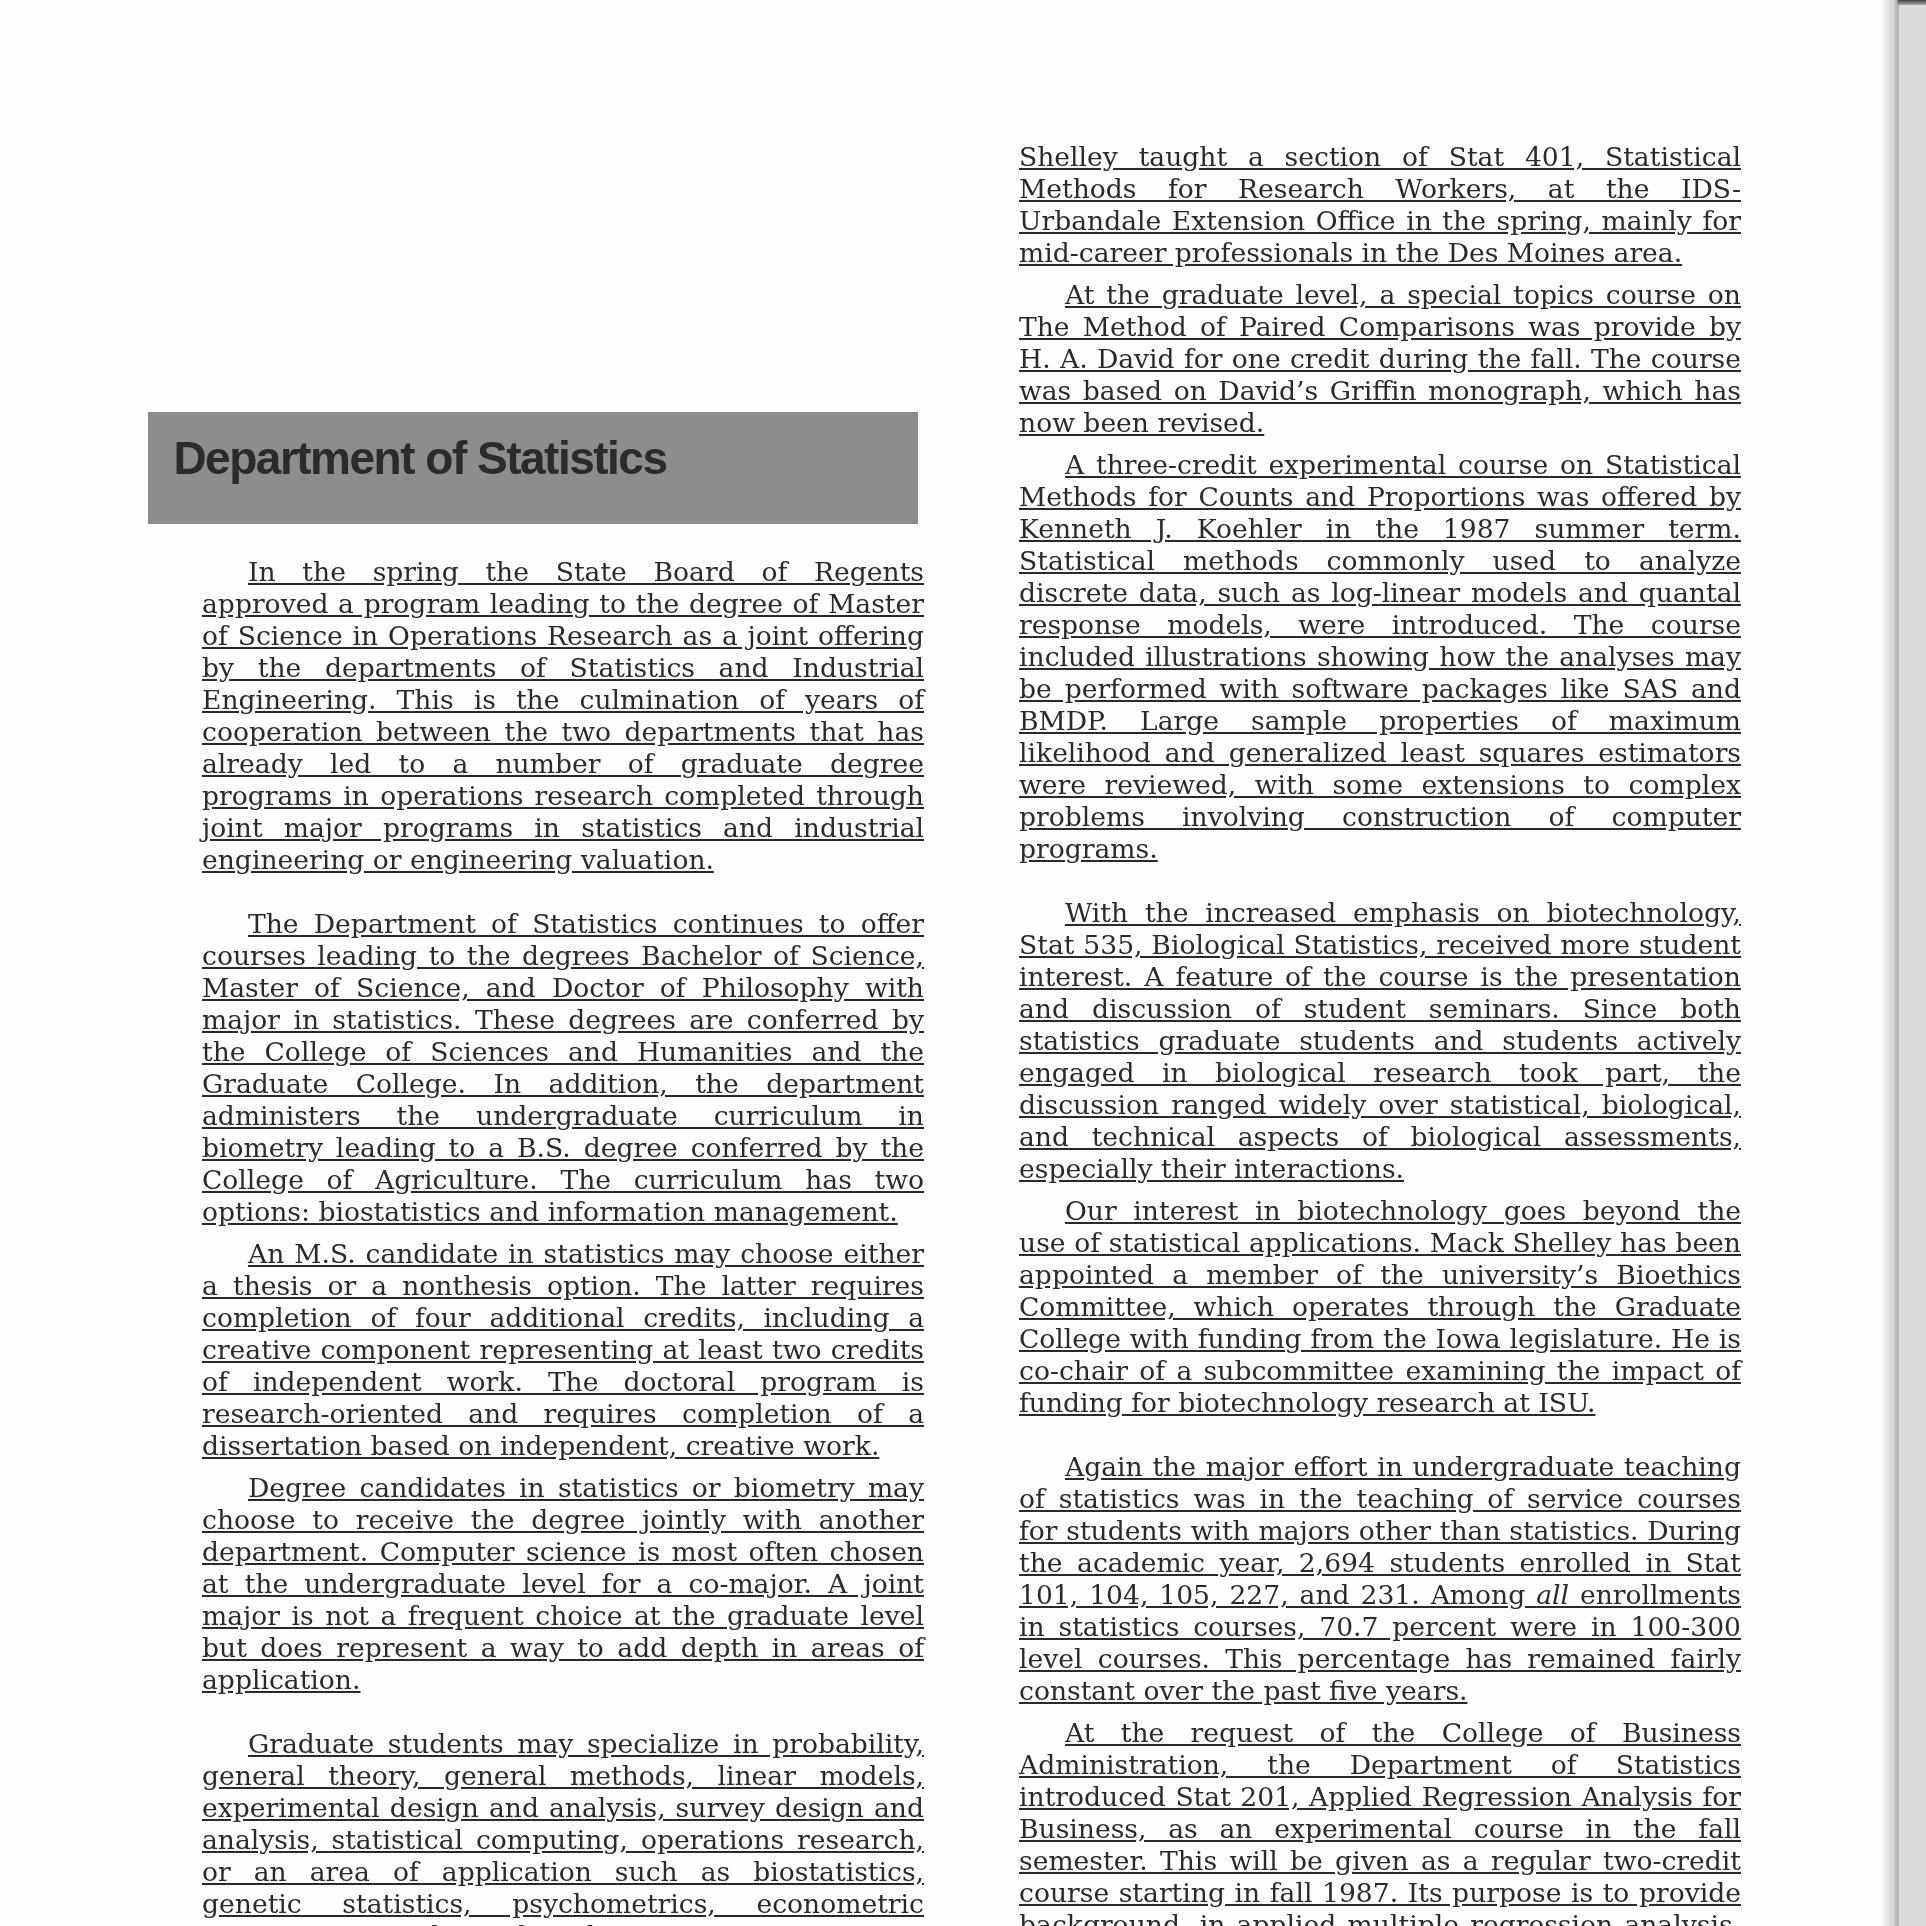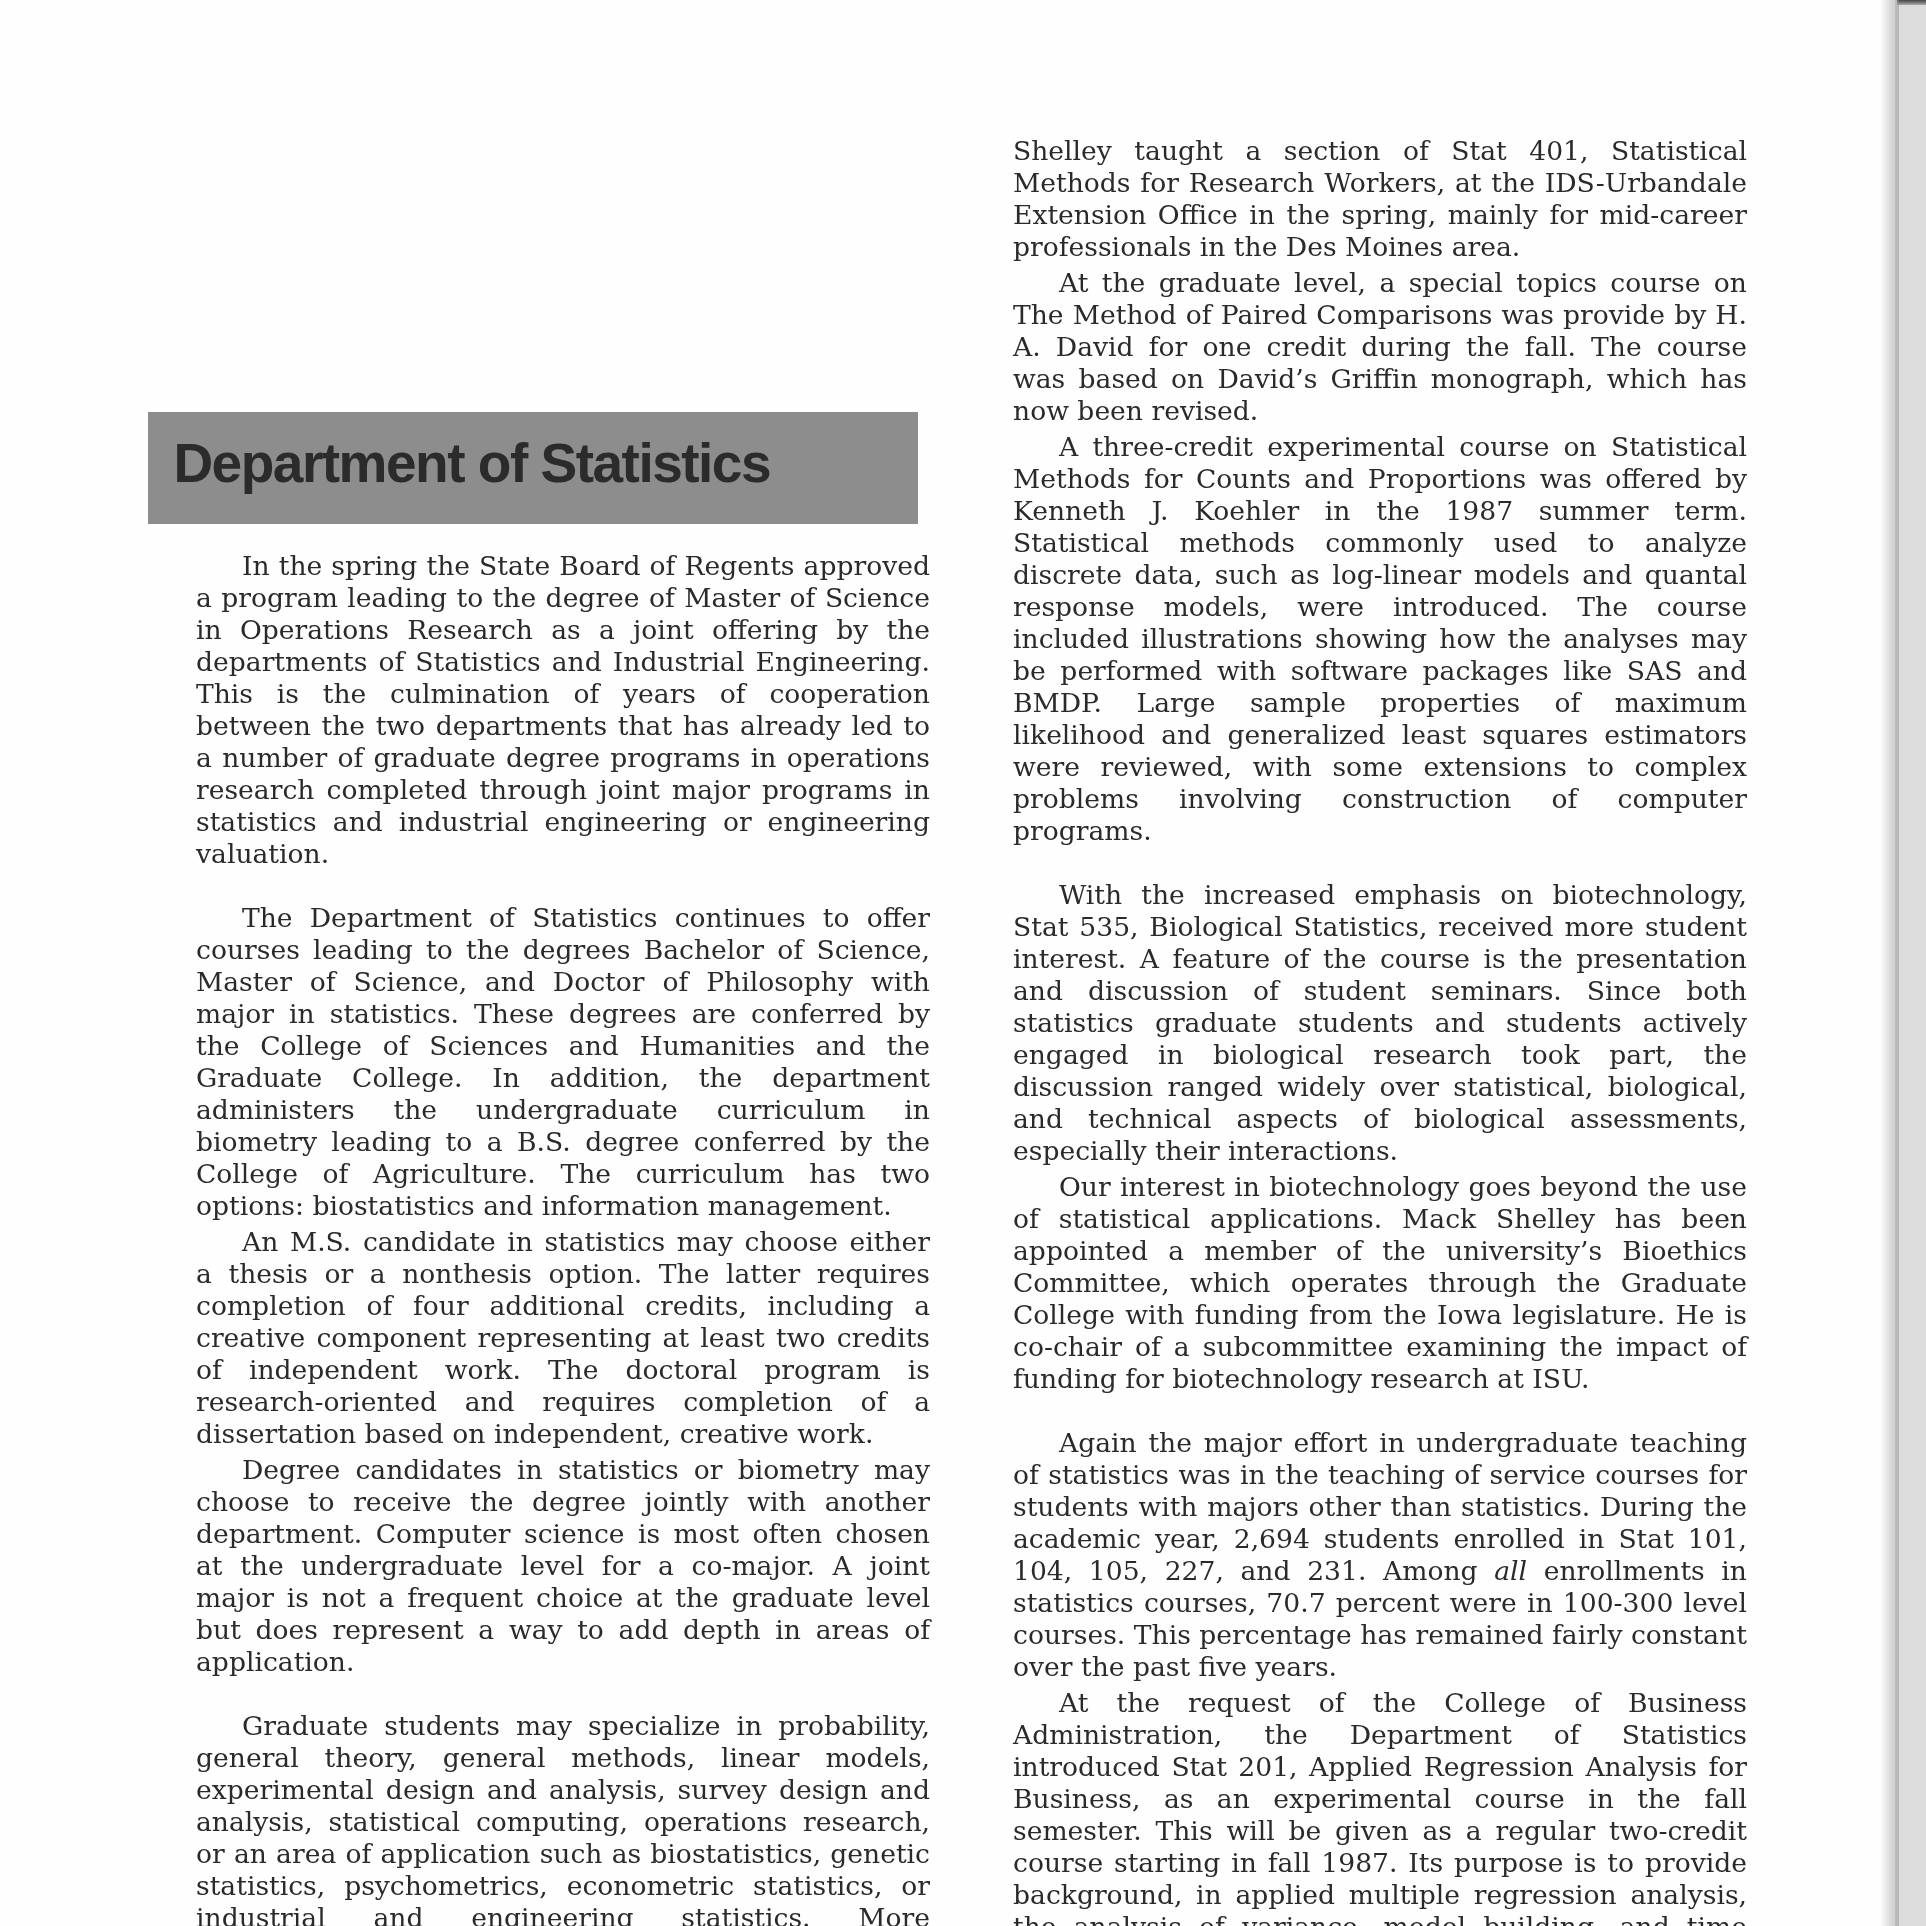--- a/index.html
+++ b/index.html
@@ -25,30 +25,30 @@
     position: absolute; left: 1897px; top: 0; width: 67px; height: 4.6px;
     background: linear-gradient(#444, #aaa);
   }
   .header-banner {
     position: absolute; left: 148px; top: 412px; width: 770px; height: 112px;
     background: #8d8d8d;
   }
   .header-title {
     position: absolute; left: 25.4px; top: 19px;
     font-family: "Liberation Sans", "DejaVu Sans", sans-serif;
-    font-weight: bold; font-size: 55px; letter-spacing: -1.5px;
+    font-weight: bold; font-size: 46px; letter-spacing: -1.5px;
     color: #2b2b2b; white-space: nowrap;
   }
   .column {
     position: absolute; width: 742px;
     font-size: 26.6px; line-height: 32px; text-align: justify;
   }
   .col-left { left: 192px; top: 546px; }
   .col-right { left: 1009px; top: 131px; }
-  .column p { margin: 4px; text-indent: 46px; }
+  .column p { margin: 10px; text-indent: 46px; text-decoration: underline; }
   .column p.no-indent { text-indent: 0; }
   .column p.gap { margin-top: 32px; }
   .column em { font-style: italic; }
 </style>
 </head>
 <body>
 
 <div class="backing"></div>
 <div class="backing-top"></div>
 

